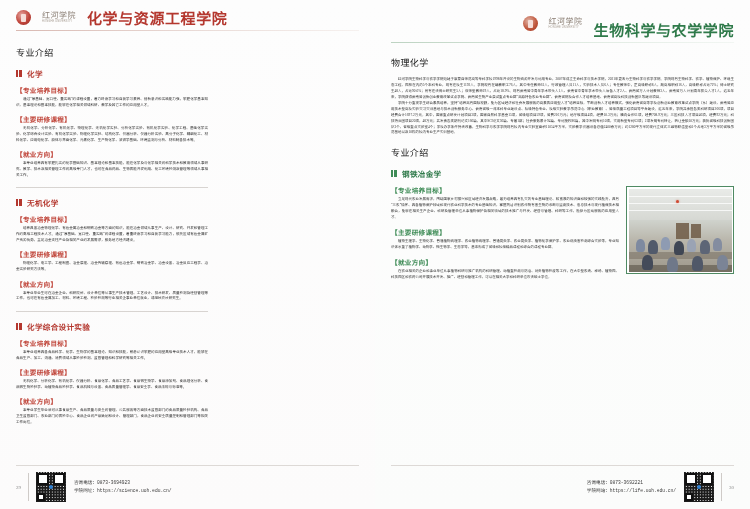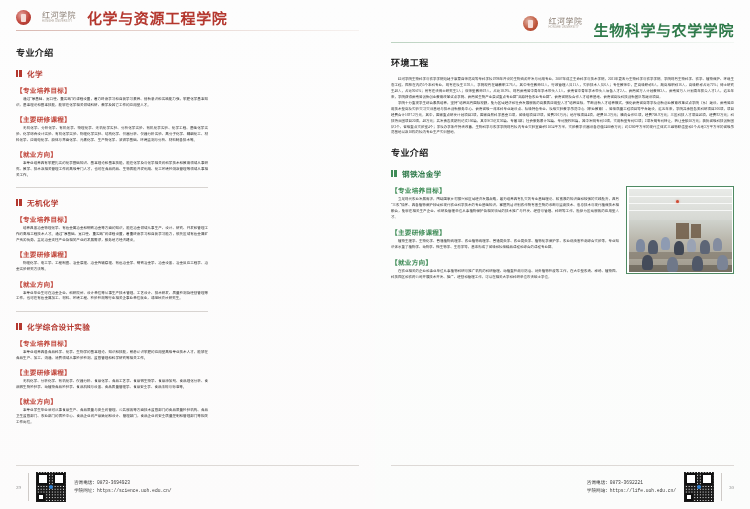--- a/index.html
+++ b/index.html
@@ -49,21 +49,21 @@
   .rule { height: 1px; margin: 2px 16px 0 16px; }
   .rule.red   { background: linear-gradient(90deg,#d9b9b2 0%, #eadcd8 55%, #f6f1ef 100%); }
   .rule.green { background: linear-gradient(90deg,#bdd3c2 0%, #dfeae1 55%, #f2f6f3 100%); }
 
   
   .body-left  { padding: 15px 16px 0 16px; }
   .col-narrow { width: 192px; }
   .body-right { padding: 13px 16px 0 16px; }
 
   .sec-title {
-    font-size: 9px; font-weight: bold; color: #222; letter-spacing: .4px;
+    font-size: 9px; font-weight: normal; color: #222; letter-spacing: .4px;
     margin-bottom: 8px; font-family: "Liberation Sans","DejaVu Sans",sans-serif;
   }
 
   .major-head { display: flex; align-items: center; gap: 4px; margin: 9px 0 5px 0; }
   .major-mark { width: 7px; height: 7px; flex: 0 0 auto; position: relative; }
   .major-mark::before, .major-mark::after {
     content: ""; position: absolute; top: 0; width: 2.4px; height: 7px;
   }
   .major-mark::before { left: 0; }
   .major-mark::after  { left: 3.4px; }
@@ -249,21 +249,21 @@
       <div class="wordmark">
         <span class="cn">红河学院</span>
         <span class="en">HONGHE UNIVERSITY</span>
       </div>
       <div class="college-name green">生物科学与农学学院</div>
     </div>
     <div class="rule green"></div>
 
     <div class="body-right">
 
-      <div class="sec-title">环境工程</div>
+      <div class="sec-title">物理化学</div>
       <div class="para wide">红河学院生物科学与农学学院始建于原蒙自师范高等专科学校1998年开设的生物资源开发与利用专业，2007年成立生命科学与技术学院，2021年更名为生物科学与农学学院。学院现有生物科学、农学、植物保护、环境生态工程、园林在内的5个本科专业，现有在校生1192人。学院现有在编教职工76人，其中专任教师61人，行政管理人员11人，实验技术人员6人；专任教师中，正高级职称8人，副高级职称16人，高级职称占比72%；博士研究生48人，占比90.6%；另有在读博士研究生5人；双师型教师19人，占比18.9%。现有云南省中青年学术带头人1人、云南省中青年学术带头人后备人才2人、云南省万人计划教师3人、云南省万人计划青年拔尖人才1人，近五年来，学院获得云南省创新创业教育改革试点学院、云南省生物产业尝试重点专业群“高原特色农业专业群”、云南省院校合作人才培养基地、云南省高校科技创新团队等建设项目。</div>
       <div class="para wide">学院十分重视学生综合素质培养，坚持“培养高有国际视野，能为区域经济和社会发展服务的高素质应用型人才”培养目标。不断创新人才培养模式，强化云南省高等学校创新创业教育改革试点学院（系）建设、云南省应用技术型高校实验实习实训基地与技术创新服务中心、云南省级一流本科专业建设点、校级特色专业、校级实验教学示范中心（职业教育）、省级质量工程项目等平台建设。近五年来，学院共承担各类科研项目266项，项目经费合计1697.2万元。其中，国家重点研发计划项目3项，国家自然科学基金15项，省级组项目59项，省费216万元；地厅级项目4项，经费10.3万元；横向合作61项，经费708.9万元；三区科技人才项目46项，经费92万元；科技特派团项目20项，48万元；共发表各类期刊论文166篇，其中SCI论文36篇、专著1部；社会服务累计94篇、专利授权86篇，其中发明专利10项，实用新型专利63项；2项发明专利转让，转让金额10万元；获批省级科技创新团队3个，省级重点实验室4个；学校办学条件持续改善，生物科学与农学学院现有校内专业实验室面积11054平方米，实验教学仪器设备总值2400余万元；约1280平方米的现代立体式三维物联温室和1个占地3万平方米的省级示范基地以及10栋的校内专业生产实训基地。</div>
 
       <div class="sec-title" style="margin-top:10px;">专业介绍</div>
 
       <div>
         <div class="major-head">
           <span class="major-mark green-mark"></span>
           <span class="major-name green">钢铁冶金学</span>
         </div>

